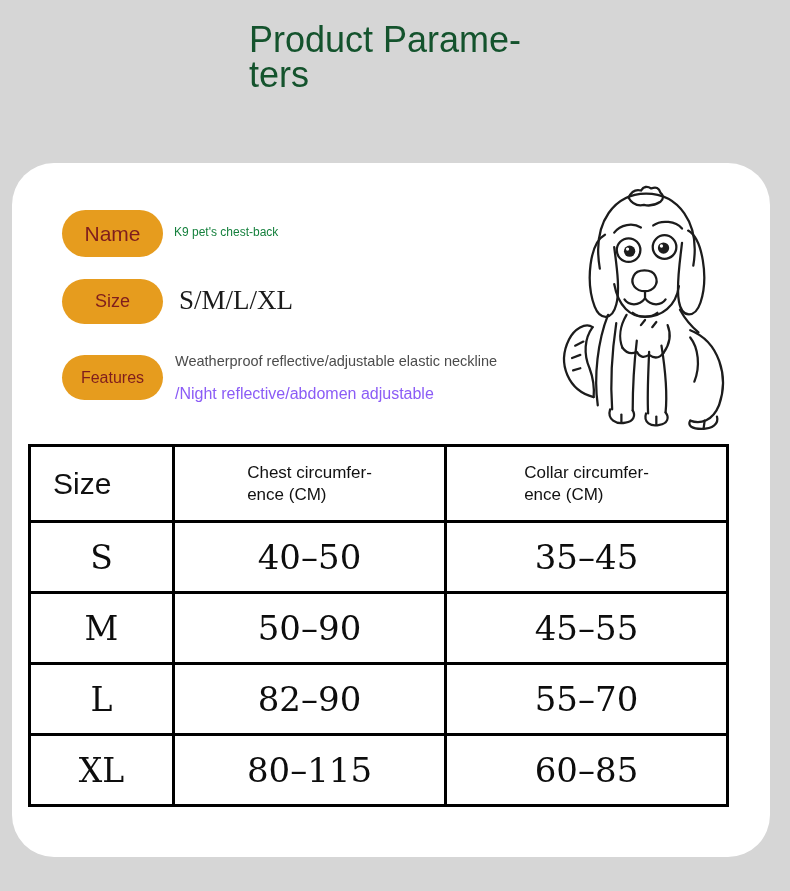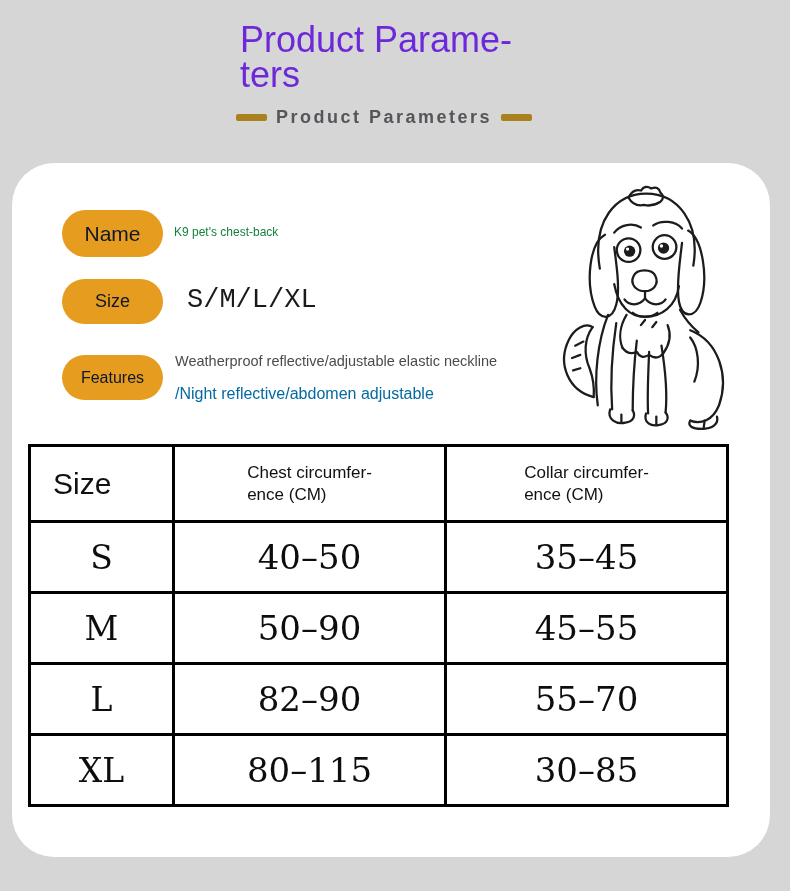--- a/index.html
+++ b/index.html
@@ -3,53 +3,52 @@
 <meta charset="utf-8">
 <style>
   html,body{margin:0;padding:0;}
   body{background:#d6d6d6;}
   .stage{
     position:relative;width:790px;height:891px;background:#d6d6d6;
     overflow:hidden;font-family:"Liberation Sans",sans-serif;
   }
   
   .page-title{
-    position:absolute;left:240px;top:22px;
-    font-size:36px;line-height:35px;color:#6d28d9;
+    position:absolute;left:249px;top:22px;
+    font-size:36px;line-height:35px;color:#14532d;
     white-space:pre-line;font-weight:400;
   }
   .subtitle-row{
     position:absolute;left:0;top:107px;width:768px;
     display:flex;align-items:center;justify-content:center;gap:9px;
   }
   .dash{width:31px;height:7px;background:#a9821f;border-radius:2px;}
   .subtitle-text{
     font-size:18px;font-weight:bold;color:#55565a;letter-spacing:2.5px;
   }
   
   .card{
     position:absolute;left:12px;top:163px;width:758px;height:694px;
     background:#ffffff;border-radius:42px;
   }
   .pill{
     position:absolute;left:50px;width:101px;background:#e69c1e;
-    border-radius:24px;color:#0f172a;display:flex;align-items:center;
+    border-radius:24px;color:#7f1d1d;display:flex;align-items:center;
     justify-content:center;
   }
   .pill-name{top:47px;height:47px;font-size:21px;}
   .pill-size{top:116px;height:45px;font-size:18px;}
   .pill-features{top:192px;height:45px;font-size:16px;}
   .val-name{position:absolute;left:162px;top:62px;font-size:12px;color:#15803d;}
   .val-size{
     position:absolute;left:167px;top:122px;font-size:27px;color:#1a1a1a;
-    font-family:Liberation Mono, monospace;
-    margin-left:8px;
+    font-family:Liberation Serif, serif;
   }
   .val-feat1{position:absolute;left:163px;top:190px;font-size:14.5px;color:#4b4b4b;}
-  .val-feat2{position:absolute;left:163px;top:222px;font-size:16px;color:#0369a1;}
+  .val-feat2{position:absolute;left:163px;top:222px;font-size:16px;color:#8b5cf6;}
   .dog-box{position:absolute;left:533px;top:8px;width:198px;height:262px;}
   
   table.size-table{
     position:absolute;left:16px;top:281px;border-collapse:collapse;
     table-layout:fixed;
   }
   .size-table th,.size-table td{border:3px solid #000;padding:0;}
   .size-table tr.hdr{height:76px;}
   .size-table tr.row{height:71px;}
   th.size-h{
@@ -71,25 +70,20 @@
   }
 </style>
 </head>
 <body>
 
 <div class="stage">
 
   <div class="page-title">Product Parame-
 ters</div>
 
-  <div class="subtitle-row">
-    <div class="dash"></div>
-    <div class="subtitle-text">Product Parameters</div>
-    <div class="dash"></div>
-  </div>
 
   <div class="card">
 
     <div class="pill pill-name">
       <span>Name</span>
     </div>
     <div class="val-name">K9 pet's chest-back</div>
 
     <div class="pill pill-size">
       <span>Size</span>
@@ -184,19 +178,19 @@
         <td class="range">45–55</td>
       </tr>
       <tr class="row">
         <td class="letter">L</td>
         <td class="range">82–90</td>
         <td class="range">55–70</td>
       </tr>
       <tr class="row">
         <td class="letter">XL</td>
         <td class="range">80–115</td>
-        <td class="range">30–85</td>
+        <td class="range">60–85</td>
       </tr>
     </tbody>
       </table>
 
   </div>
 </div>
 
 </body></html>

